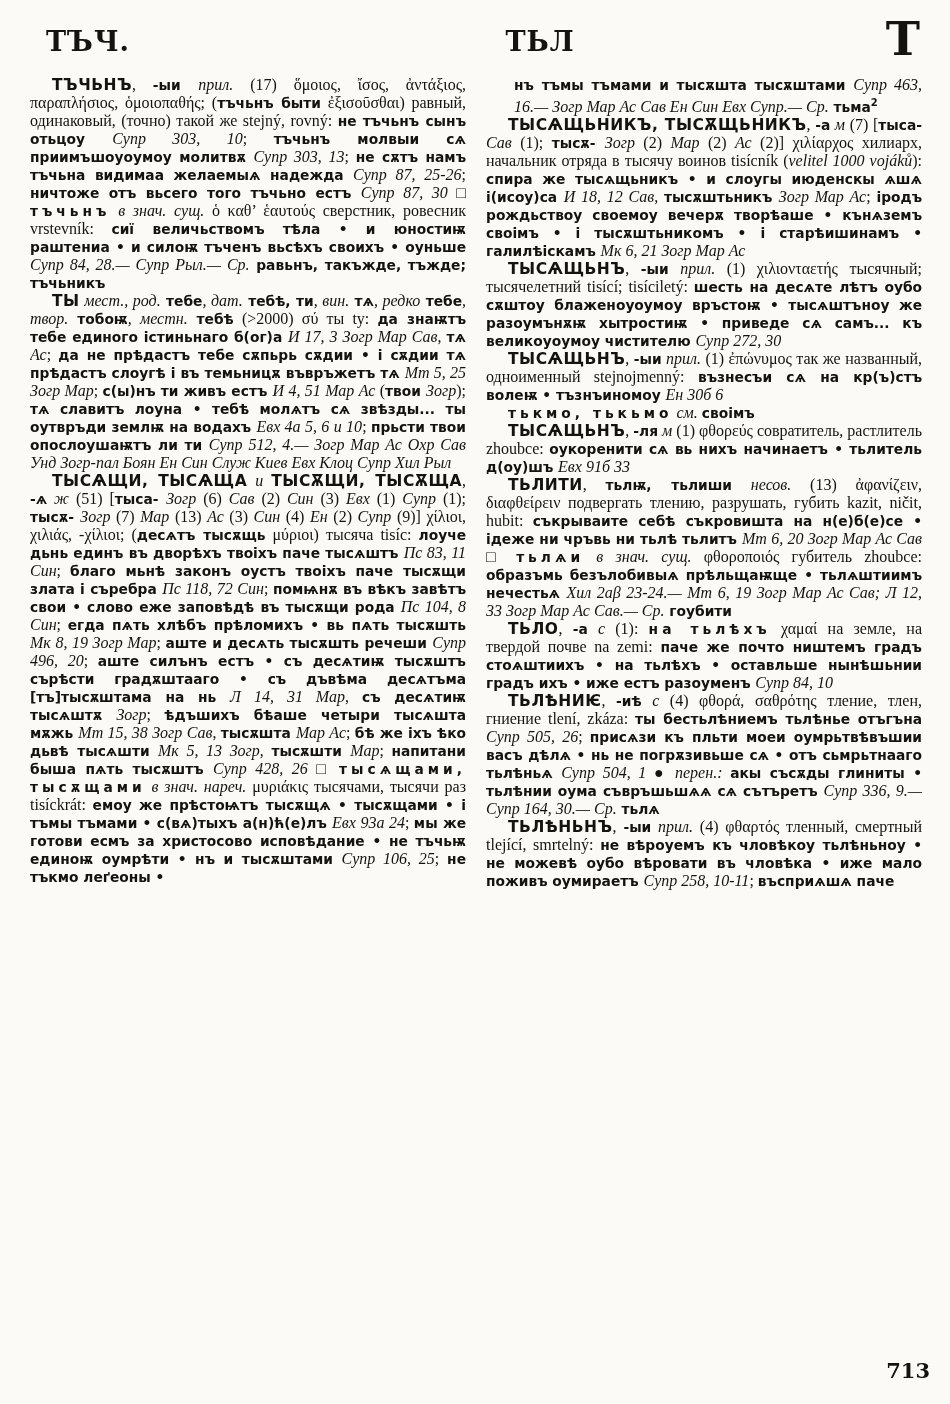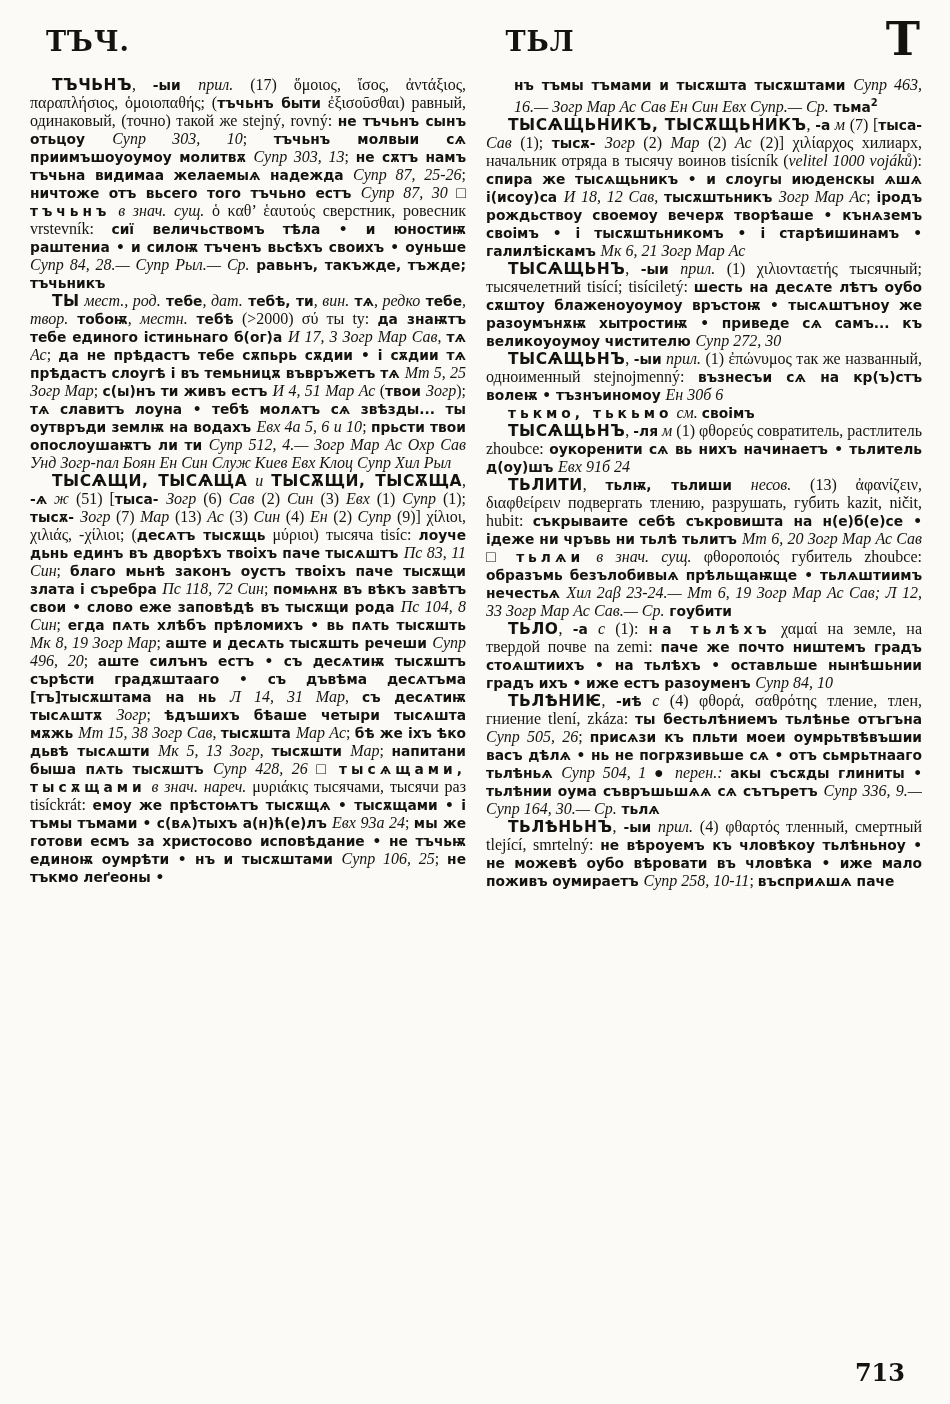--- a/index.html
+++ b/index.html
@@ -26,22 +26,22 @@
   p.entry{margin:0;text-indent:22px;}
   p.entry.no-indent{text-indent:0;margin-left:28px;}
   
   .s-hw{font-family:"DejaVu Sans",sans-serif;font-weight:bold;font-size:15.5px;letter-spacing:.5px;}
   .s-cs{font-family:"DejaVu Sans",sans-serif;font-weight:bold;font-size:13.8px;}
   .s-sp{font-family:"DejaVu Sans",sans-serif;font-weight:bold;font-size:13.8px;letter-spacing:4px;}
   .s-it{font-style:italic;}
   .s-n{}
   .s-sup{vertical-align:super;font-size:10px;font-family:"DejaVu Sans",sans-serif;font-weight:bold;}
   .page-number{
-    position:absolute;right:45px;top:1358px;
-    font-family:"DejaVu Serif",serif;font-weight:bold;font-size:24px;
+    position:absolute;right:20px;top:1358px;
+    font-family:"DejaVu Serif",serif;font-weight:bold;font-size:21px;
   }
 </style>
 </head>
 <body>
 
 <div class="page">
   <div class="hdr hdr-left">ТЪЧ.</div>
   <div class="hdr hdr-center">ТЬЛ</div>
   <div class="hdr hdr-right">Т</div>
 
@@ -49,21 +49,21 @@
       <p class="entry"><span class="s-hw">ТЪЧЬНЪ</span><span class="s-n">, </span><span class="s-cs">-ыи </span><span class="s-it">прил.</span><span class="s-n"> (17) ὅμοιος, ἴσος, ἀντάξιος, παραπλήσιος, ὁμοιοπαθής; (</span><span class="s-cs">тъчьнъ быти</span><span class="s-n"> ἐξισοῦσθαι) равный, одинаковый, (точно) такой же stejný, rovný: </span><span class="s-cs">не тъчьнъ сынъ отьцоу </span><span class="s-it">Супр 303, 10</span><span class="s-n">; </span><span class="s-cs">тъчьнъ молвыи сѧ приимъшоуоумоу молитвѫ </span><span class="s-it">Супр 303, 13</span><span class="s-n">; </span><span class="s-cs">не сѫтъ намъ тъчьна видимаа желаемыѧ надежда </span><span class="s-it">Супр 87, 25-26</span><span class="s-n">; </span><span class="s-cs">ничтоже отъ вьсего того тъчьно естъ </span><span class="s-it">Супр 87, 30</span><span class="s-n"> □ </span><span class="s-sp">тъчьнъ</span><span class="s-it"> в знач. сущ.</span><span class="s-n"> ὁ καθ’ ἑαυτούς сверстник, ровесник vrstevník: </span><span class="s-cs">сиї величьствомъ тѣла • и юностиѭ раштениа • и силоѭ тъченъ вьсѣхъ своихъ • оуньше </span><span class="s-it">Супр 84, 28.— Супр Рыл.— Ср.</span><span class="s-cs"> равьнъ, такъжде, тъжде; тъчьникъ</span></p>
       <p class="entry"><span class="s-hw">ТЫ</span><span class="s-it"> мест., род.</span><span class="s-cs"> тебе</span><span class="s-it">, дат.</span><span class="s-cs"> тебѣ, ти</span><span class="s-it">, вин.</span><span class="s-cs"> тѧ</span><span class="s-it">, редко</span><span class="s-cs"> тебе</span><span class="s-it">, твор.</span><span class="s-cs"> тобоѭ</span><span class="s-it">, местн.</span><span class="s-cs"> тебѣ</span><span class="s-n"> (&gt;2000) σύ ты ty: </span><span class="s-cs">да знаѭтъ тебе единого істиньнаго б(ог)а </span><span class="s-it">И 17, 3 Зогр Мар Сав</span><span class="s-n">, </span><span class="s-cs">тѧ </span><span class="s-it">Ас</span><span class="s-n">; </span><span class="s-cs">да не прѣдастъ тебе сѫпьрь сѫдии • і сѫдии тѧ прѣдастъ слоугѣ і въ темьницѫ въвръжетъ тѧ </span><span class="s-it">Мт 5, 25 Зогр Мар</span><span class="s-n">; </span><span class="s-cs">с(ы)нъ ти живъ естъ </span><span class="s-it">И 4, 51 Мар Ас</span><span class="s-n"> (</span><span class="s-cs">твои </span><span class="s-it">Зогр</span><span class="s-n">); </span><span class="s-cs">тѧ славитъ лоуна • тебѣ молѧтъ сѧ звѣзды... ты оутвръди землѭ на водахъ </span><span class="s-it">Евх 4а 5, 6 и 10</span><span class="s-n">; </span><span class="s-cs">прьсти твои опослоушаѭтъ ли ти </span><span class="s-it">Супр 512, 4.— Зогр Мар Ас Охр Сав Унд Зогр-пал Боян Ен Син Служ Киев Евх Клоц Супр Хил Рыл</span></p>
       <p class="entry"><span class="s-hw">ТЫСѦЩИ, ТЫСѦЩА</span><span class="s-it"> и </span><span class="s-hw">ТЫСѪЩИ, ТЫСѪЩА</span><span class="s-n">, </span><span class="s-cs">-ѧ</span><span class="s-it"> ж</span><span class="s-n"> (51) [</span><span class="s-cs">тыса- </span><span class="s-it">Зогр</span><span class="s-n"> (6) </span><span class="s-it">Сав</span><span class="s-n"> (2) </span><span class="s-it">Син</span><span class="s-n"> (3) </span><span class="s-it">Евх</span><span class="s-n"> (1) </span><span class="s-it">Супр</span><span class="s-n"> (1); </span><span class="s-cs">тысѫ- </span><span class="s-it">Зогр</span><span class="s-n"> (7) </span><span class="s-it">Мар</span><span class="s-n"> (13) </span><span class="s-it">Ас</span><span class="s-n"> (3) </span><span class="s-it">Син</span><span class="s-n"> (4) </span><span class="s-it">Ен</span><span class="s-n"> (2) </span><span class="s-it">Супр</span><span class="s-n"> (9)] χίλιοι, χιλιάς, -χίλιοι; (</span><span class="s-cs">десѧтъ тысѫщь</span><span class="s-n"> μύριοι) тысяча tisíc: </span><span class="s-cs">лоуче дьнь единъ въ дворѣхъ твоіхъ паче тысѧштъ </span><span class="s-it">Пс 83, 11 Син</span><span class="s-n">; </span><span class="s-cs">благо мьнѣ законъ оустъ твоіхъ паче тысѫщи злата і съребра </span><span class="s-it">Пс 118, 72 Син</span><span class="s-n">; </span><span class="s-cs">помѩнѫ въ вѣкъ завѣтъ свои • слово еже заповѣдѣ въ тысѫщи рода </span><span class="s-it">Пс 104, 8 Син</span><span class="s-n">; </span><span class="s-cs">егда пѧть хлѣбъ прѣломихъ • вь пѧть тысѫшть </span><span class="s-it">Мк 8, 19 Зогр Мар</span><span class="s-n">; </span><span class="s-cs">аште и десѧть тысѫшть речеши </span><span class="s-it">Супр 496, 20</span><span class="s-n">; </span><span class="s-cs">аште силънъ естъ • съ десѧтиѭ тысѫштъ сърѣсти градѫштааго • съ дъвѣма десѧтъма [тъ]тысѫштама на нь </span><span class="s-it">Л 14, 31 Мар</span><span class="s-n">, </span><span class="s-cs">съ десѧтиѭ тысѧштѫ </span><span class="s-it">Зогр</span><span class="s-n">; </span><span class="s-cs">ѣдъшихъ бѣаше четыри тысѧшта мѫжь </span><span class="s-it">Мт 15, 38 Зогр Сав</span><span class="s-n">, </span><span class="s-cs">тысѫшта </span><span class="s-it">Мар Ас</span><span class="s-n">; </span><span class="s-cs">бѣ же іхъ ѣко дьвѣ тысѧшти </span><span class="s-it">Мк 5, 13 Зогр</span><span class="s-n">, </span><span class="s-cs">тысѫшти </span><span class="s-it">Мар</span><span class="s-n">; </span><span class="s-cs">напитани быша пѧть тысѫштъ </span><span class="s-it">Супр 428, 26</span><span class="s-n"> □ </span><span class="s-sp">тысѧщами, тысѫщами</span><span class="s-it"> в знач. нареч.</span><span class="s-n"> μυριάκις тысячами, тысячи раз tisíckrát: </span><span class="s-cs">емоу же прѣстоѩтъ тысѫщѧ • тысѫщами • і тъмы тъмами • с(вѧ)тыхъ а(н)ћ(е)лъ </span><span class="s-it">Евх 93а 24</span><span class="s-n">; </span><span class="s-cs">мы же готови есмъ за христосово исповѣдание • не тъчьѭ единоѭ оумрѣти • нъ и тысѫштами </span><span class="s-it">Супр 106, 25</span><span class="s-n">; </span><span class="s-cs">не тъкмо леґеоны •</span></p>
     </div>
   <div class="col col-right">
       <p class="entry no-indent"><span class="s-cs">нъ тъмы тъмами и тысѫшта тысѫштами </span><span class="s-it">Супр 463, 16.— Зогр Мар Ас Сав Ен Син Евх Супр.— Ср.</span><span class="s-cs"> тьма</span><span class="s-sup">2</span></p>
       <p class="entry"><span class="s-hw">ТЫСѦЩЬНИКЪ, ТЫСѪЩЬНИКЪ</span><span class="s-n">, </span><span class="s-cs">-а</span><span class="s-it"> м</span><span class="s-n"> (7) [</span><span class="s-cs">тыса- </span><span class="s-it">Сав</span><span class="s-n"> (1); </span><span class="s-cs">тысѫ- </span><span class="s-it">Зогр</span><span class="s-n"> (2) </span><span class="s-it">Мар</span><span class="s-n"> (2) </span><span class="s-it">Ас</span><span class="s-n"> (2)] χιλίαρχος хилиарх, начальник отряда в тысячу воинов tisícník (</span><span class="s-it">velitel 1000 vojáků</span><span class="s-n">): </span><span class="s-cs">спира же тысѧщьникъ • и слоугы июденскы ѧшѧ і(исоу)са </span><span class="s-it">И 18, 12 Сав</span><span class="s-n">, </span><span class="s-cs">тысѫштьникъ </span><span class="s-it">Зогр Мар Ас</span><span class="s-n">; </span><span class="s-cs">іродъ рождьствоу своемоу вечерѫ творѣаше • кънѧземъ своімъ • і тысѫштьникомъ • і старѣишинамъ • галилѣіскамъ </span><span class="s-it">Мк 6, 21 Зогр Мар Ас</span></p>
       <p class="entry"><span class="s-hw">ТЫСѦЩЬНЪ</span><span class="s-n">, </span><span class="s-cs">-ыи</span><span class="s-it"> прил.</span><span class="s-n"> (1) χιλιονταετής тысячный; тысячелетний tisící; tisíciletý: </span><span class="s-cs">шесть на десѧте лѣтъ оубо сѫштоу блаженоуоумоу връстоѭ • тысѧштъноу же разоумънѫѭ хытростиѭ • приведе сѧ самъ... къ великоуоумоу чистителю </span><span class="s-it">Супр 272, 30</span></p>
       <p class="entry"><span class="s-hw">ТЫСѦЩЬНЪ</span><span class="s-n">, </span><span class="s-cs">-ыи</span><span class="s-it"> прил.</span><span class="s-n"> (1) ἐπώνυμος так же названный, одноименный stejnojmenný: </span><span class="s-cs">възнесъи сѧ на кр(ъ)стъ волеѭ • тъзнъиномоу </span><span class="s-it">Ен 30б 6</span></p>
       <p class="entry"><span class="s-sp">тькмо, тькьмо</span><span class="s-it"> см. </span><span class="s-cs">своімъ</span></p>
-      <p class="entry"><span class="s-hw">ТЫСѦЩЬНЪ</span><span class="s-n">, </span><span class="s-cs">-ля</span><span class="s-it"> м</span><span class="s-n"> (1) φθορεύς совратитель, растлитель zhoubce: </span><span class="s-cs">оукоренити сѧ вь нихъ начинаетъ • тьлитель д(оу)шъ </span><span class="s-it">Евх 91б 24</span></p>
+      <p class="entry"><span class="s-hw">ТЫСѦЩЬНЪ</span><span class="s-n">, </span><span class="s-cs">-ля</span><span class="s-it"> м</span><span class="s-n"> (1) φθορεύς совратитель, растлитель zhoubce: </span><span class="s-cs">оукоренити сѧ вь нихъ начинаетъ • тьлитель д(оу)шъ </span><span class="s-it">Евх 91б 33</span></p>
       <p class="entry"><span class="s-hw">ТЬЛИТИ</span><span class="s-n">, </span><span class="s-cs">тьлѭ, тьлиши</span><span class="s-it"> несов.</span><span class="s-n"> (13) ἀφανίζειν, διαφθείρειν подвергать тлению, разрушать, губить kazit, ničit, hubit: </span><span class="s-cs">съкрываите себѣ съкровишта на н(е)б(е)се • ідеже ни чръвь ни тьлѣ тьлитъ </span><span class="s-it">Мт 6, 20 Зогр Мар Ас Сав</span><span class="s-n"> □ </span><span class="s-sp">тьлѧи</span><span class="s-it"> в знач. сущ.</span><span class="s-n"> φθοροποιός губитель zhoubce: </span><span class="s-cs">образъмь безълобивыѧ прѣльщаѭще • тьлѧштиимъ нечестьѧ </span><span class="s-it">Хил 2аβ 23-24.— Мт 6, 19 Зогр Мар Ас Сав; Л 12, 33 Зогр Мар Ас Сав.— Ср.</span><span class="s-cs"> гоубити</span></p>
       <p class="entry"><span class="s-hw">ТЬЛО</span><span class="s-n">, </span><span class="s-cs">-а</span><span class="s-it"> с</span><span class="s-n"> (1): </span><span class="s-sp">на тьлѣхъ</span><span class="s-n"> χαμαί на земле, на твердой почве na zemi: </span><span class="s-cs">паче же почто ништемъ градъ стоѧштиихъ • на тьлѣхъ • оставльше нынѣшьнии градъ ихъ • иже естъ разоуменъ </span><span class="s-it">Супр 84, 10</span></p>
       <p class="entry"><span class="s-hw">ТЬЛѢНИѤ</span><span class="s-n">, </span><span class="s-cs">-иѣ</span><span class="s-it"> с</span><span class="s-n"> (4) φθορά, σαθρότης тление, тлен, гниение tlení, zkáza: </span><span class="s-cs">ты бестьлѣниемъ тьлѣнье отъгъна </span><span class="s-it">Супр 505, 26</span><span class="s-n">; </span><span class="s-cs">присѧзи къ пльти моеи оумрьтвѣвъшии васъ дѣлѧ • нь не погрѫзивьше сѧ • отъ сьмрьтнааго тьлѣньѧ </span><span class="s-it">Супр 504, 1</span><span class="s-n"> ● </span><span class="s-it">перен.: </span><span class="s-cs">акы съсѫды глиниты • тьлѣнии оума съвръшьшѧѧ сѧ сътъретъ </span><span class="s-it">Супр 336, 9.— Супр 164, 30.— Ср.</span><span class="s-cs"> тьлѧ</span></p>
       <p class="entry"><span class="s-hw">ТЬЛѢНЬНЪ</span><span class="s-n">, </span><span class="s-cs">-ыи</span><span class="s-it"> прил.</span><span class="s-n"> (4) φθαρτός тленный, смертный tlející, smrtelný: </span><span class="s-cs">не вѣроуемъ къ чловѣкоу тьлѣньноу • не можевѣ оубо вѣровати въ чловѣка • иже мало поживъ оумираетъ </span><span class="s-it">Супр 258, 10-11</span><span class="s-n">; </span><span class="s-cs">въсприѧшѧ паче</span></p>
     </div>
 
   <div class="page-number">713</div>
 </div>
 
 </body></html>

